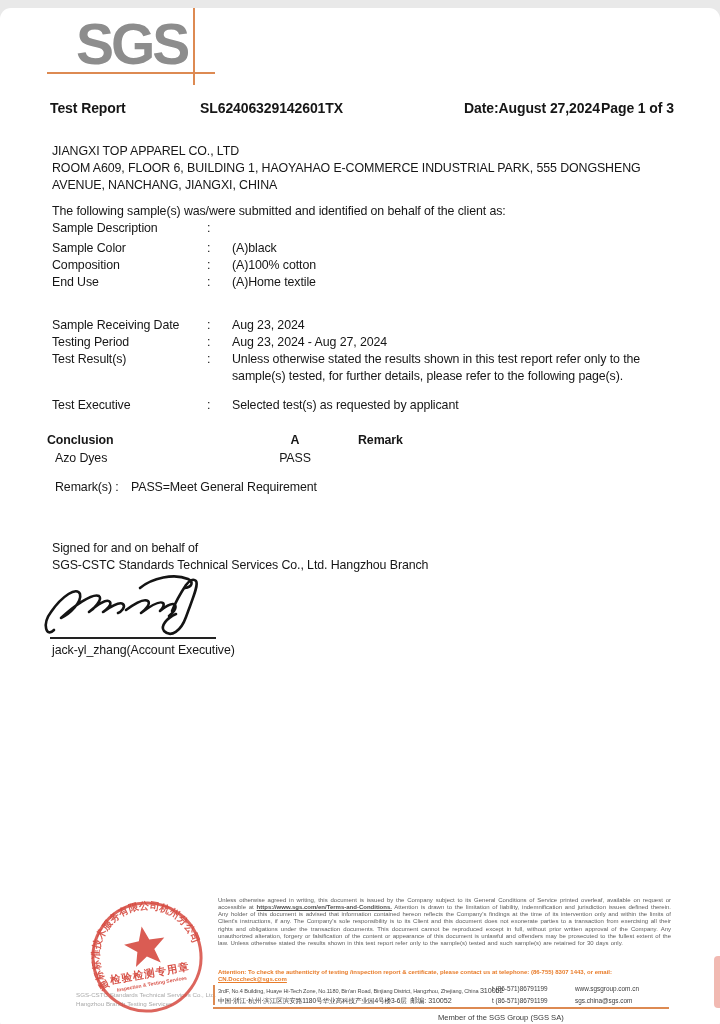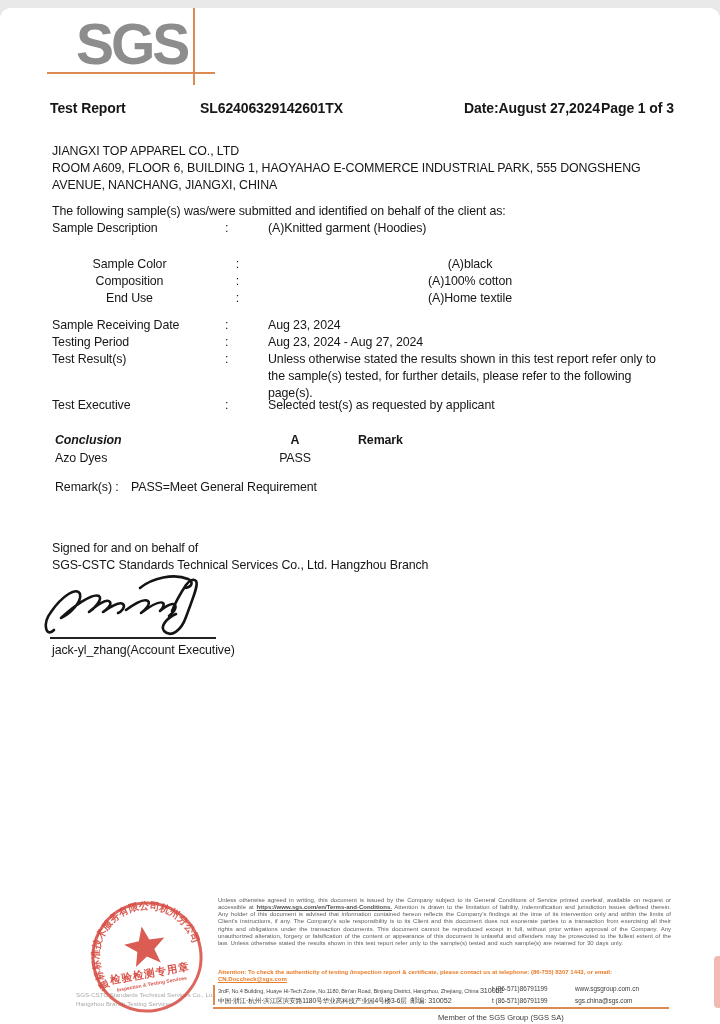--- a/index.html
+++ b/index.html
@@ -11,21 +11,21 @@
   .abs { position:absolute; }
   .b { font-weight:bold; }
   .body-text { font-size:12.4px; line-height:17px; letter-spacing:-0.1px; }
   .hdr-text { font-size:14px; font-weight:bold; letter-spacing:-0.1px; }
 
   .logo-text { font-size:57px; font-weight:bold; color:#8d8d8d; letter-spacing:-3px;
                font-family:"Liberation Sans", sans-serif; line-height:1; }
   .accent-h { background:#dd8a52; height:1.5px; }
   .accent-v { background:#dd8a52; width:1.5px; }
 
-  .field-row { display:flex;gap:18px; }
+  .field-row { display:flex; }
   .field-label { width:155px; }
   .field-colon { width:25px; }
   .field-value { flex:1; }
 
   .sig-underline { background:#222; height:1.5px; }
 
   .fineprint {
     font-size:6px; line-height:7.15px; color:#5d5d5d; text-align:justify;
     letter-spacing:0; word-spacing:0.5px;
   }
@@ -58,25 +58,24 @@
     <div style="font-weight:normal;">ROOM A609, FLOOR 6, BUILDING 1, HAOYAHAO E-COMMERCE INDUSTRIAL PARK, 555 DONGSHENG</div>
     <div style="font-weight:normal;">AVENUE, NANCHANG, JIANGXI, CHINA</div>
   </div>
 
   <div class="abs body-text" style="left:52px; top:195px; width:620px;">The following sample(s) was/were submitted and identified on behalf of the client as:</div>
 
   <div class="abs body-text" style="left:52px; top:212px; width:620px;">
     <div class="field-row">
       <div class="field-label">Sample Description</div>
       <div class="field-colon">:</div>
-      <div class="field-value">(A)Knitted garment (Hoodies)</div>
     </div>
   </div>
 
-  <div class="abs body-text" style="left:52px; top:248px; width:620px;text-align:center;">
+  <div class="abs body-text" style="left:52px; top:232px; width:620px;">
     <div class="field-row">
       <div class="field-label">Sample Color</div>
       <div class="field-colon">:</div>
       <div class="field-value">(A)black</div>
     </div>
     <div class="field-row">
       <div class="field-label">Composition</div>
       <div class="field-colon">:</div>
       <div class="field-value">(A)100% cotton</div>
     </div>
@@ -107,21 +106,21 @@
 
   <div class="abs body-text" style="left:52px; top:389px; width:618px;">
     <div class="field-row">
       <div class="field-label">Test Executive</div>
       <div class="field-colon">:</div>
       <div class="field-value">Selected test(s) as requested by applicant</div>
     </div>
   </div>
 
   <div>
-    <div class="abs body-text b" style="left:55px; top:424px;font-style:italic;">Conclusion</div>
+    <div class="abs body-text b" style="left:47px; top:424px;">Conclusion</div>
     <div class="abs body-text b" style="left:272px; top:424px; width:46px; text-align:center;">A</div>
     <div class="abs body-text b" style="left:358px; top:424px;">Remark</div>
 
     <div class="abs body-text" style="left:55px; top:442px;">Azo Dyes</div>
     <div class="abs body-text" style="left:265px; top:442px; width:60px; text-align:center;">PASS</div>
     <div class="abs body-text" style="left:358px; top:442px;"></div>
   </div>
 
   <div class="abs body-text" style="left:55px; top:471px;">Remark(s) :</div>
   <div class="abs body-text" style="left:131px; top:471px;">PASS=Meet General Requirement</div>

